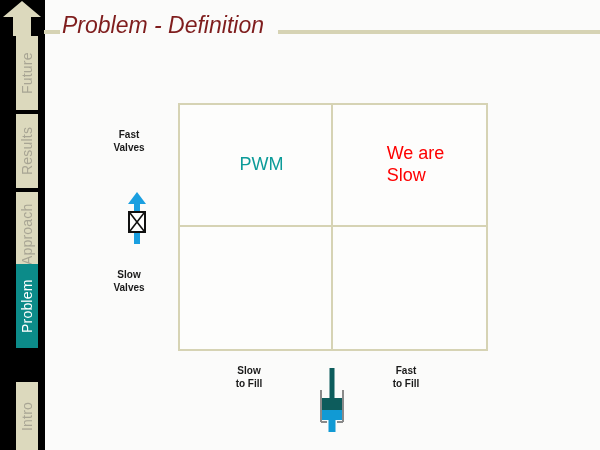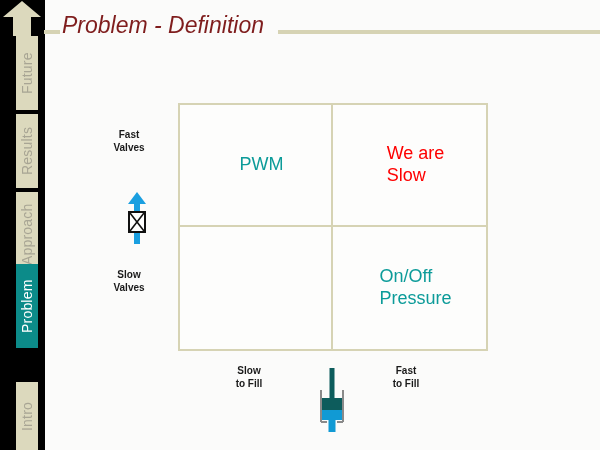--- a/index.html
+++ b/index.html
@@ -195,26 +195,20 @@
       </div>
     </div>
 
     <div class="cell bl">
       <div class="teal-text">
         <span></span>
         <span></span>
       </div>
     </div>
 
-    <div class="cell br">
-      <div class="teal-text">
-        <span>On/Off</span><br>
-        <span>Pressure</span>
-      </div>
-    </div>
   </div>
 
   <div class="axis-label" id="lbl-fast-valves">
     <span class="strong">Fast</span>
     <span class="plain">Valves</span>
   </div>
 
   <div class="axis-label" id="lbl-slow-valves">
     <span class="strong">Slow</span>
     <span class="plain">Valves</span>

